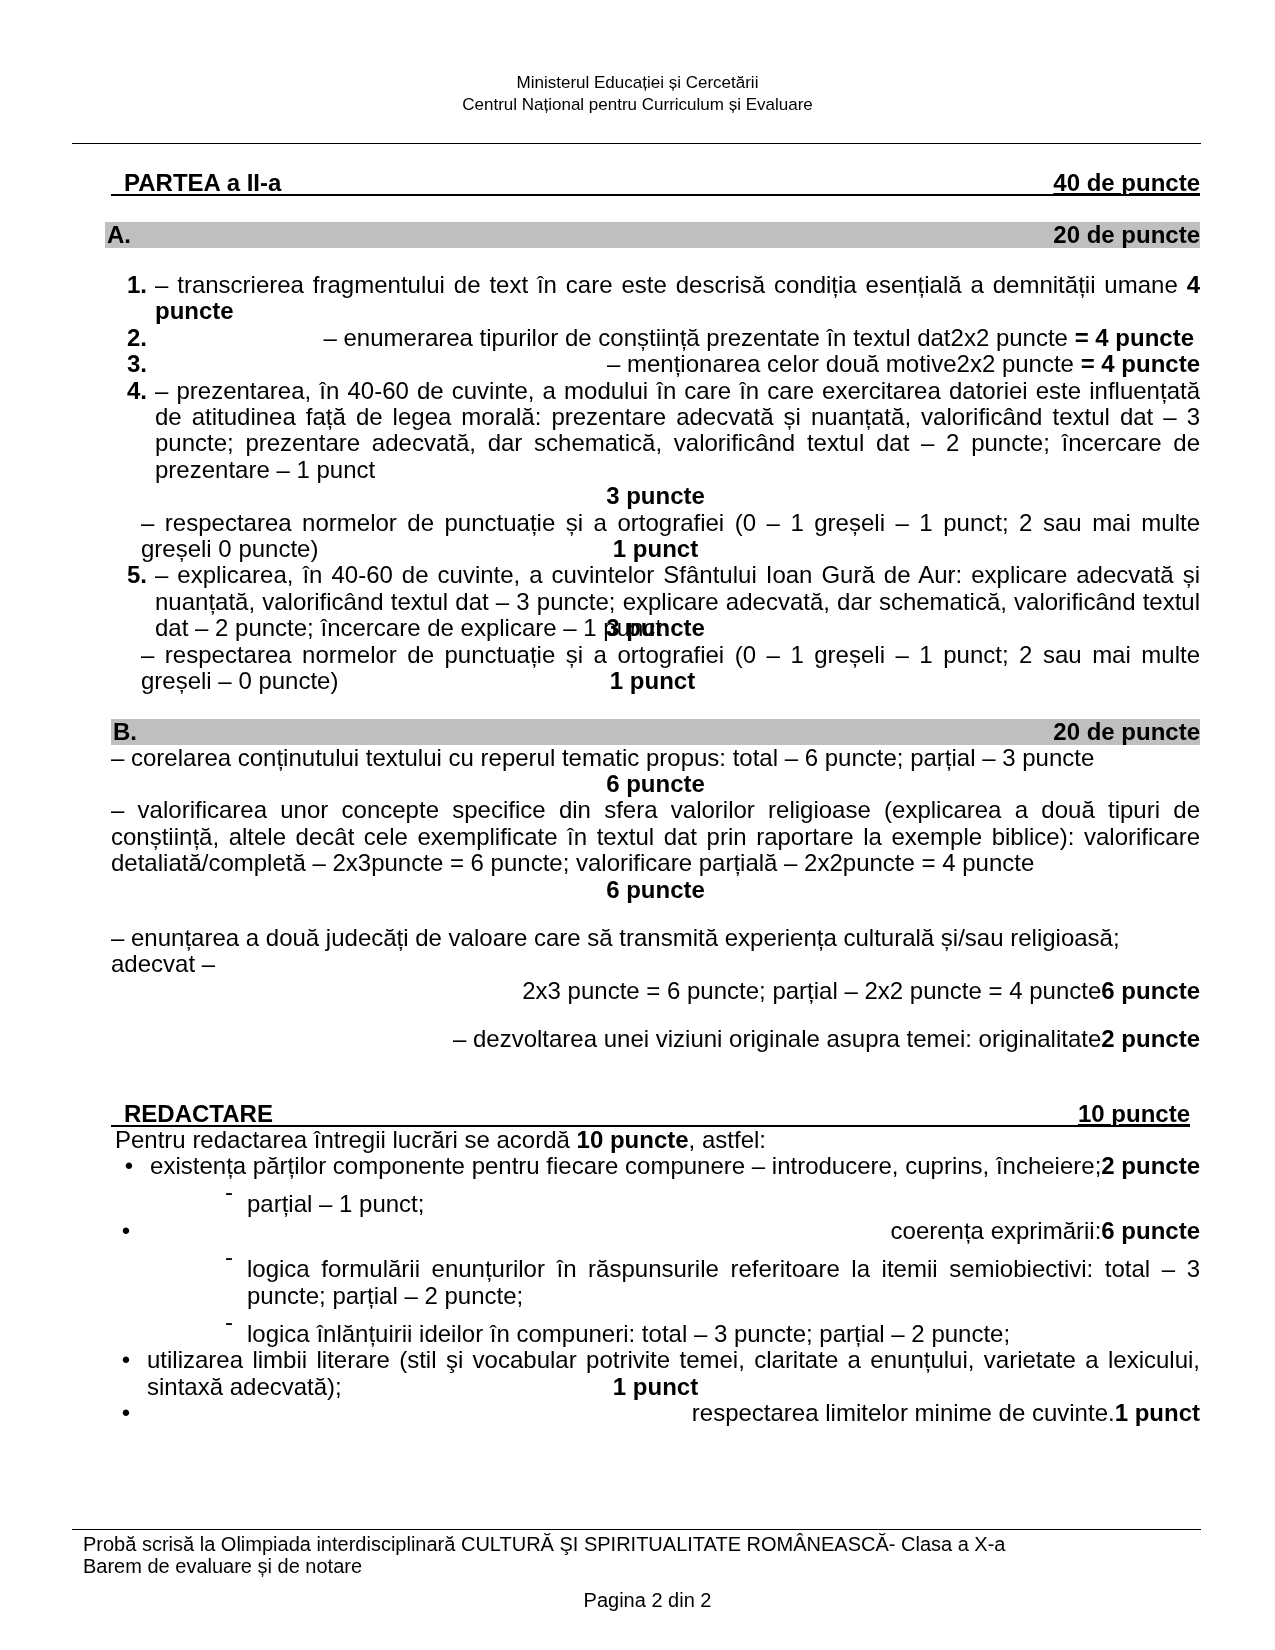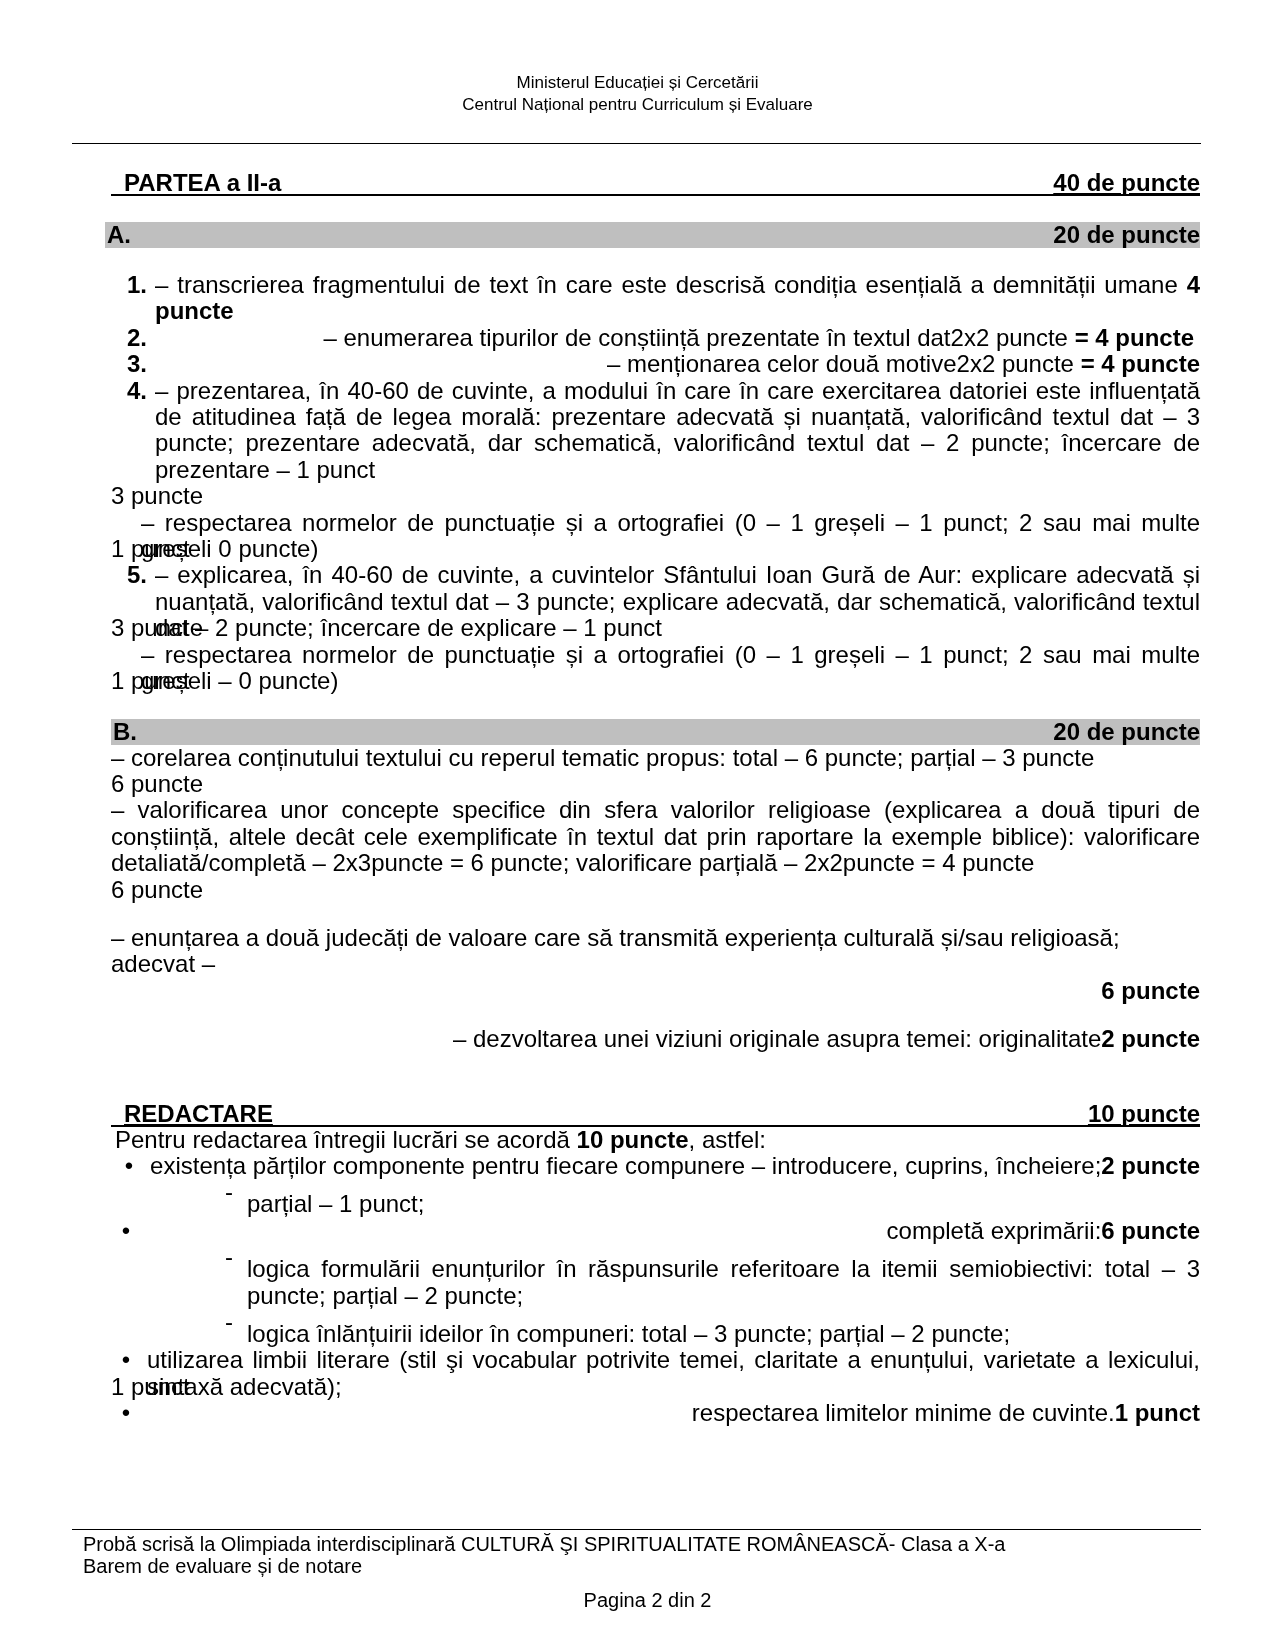--- a/index.html
+++ b/index.html
@@ -15,21 +15,21 @@
     .part-title { display: flex; justify-content: space-between; font-weight: bold;
                   border-bottom: 2px solid #000; line-height: 22px; padding: 0 0 0 9px; margin-left: 0; }
     .part-title span:last-child { text-decoration: underline; }
     .gray-bar { background: #bfbfbf; display: flex; justify-content: space-between;
                 font-weight: bold; line-height: 26px; padding: 0 0 0 2px; }
     .b { font-weight: bold; }
     .row { display: flex; justify-content: flex-end; }
     .num { display: inline-block; width: 36px; text-align: right; font-weight: bold; padding-right: 8px; }
     .item { display: flex; }
     .item .txt { flex: 1; text-align: justify; }
-    .right { text-align: left; font-weight: normal; }
+    .right { text-align: center; font-weight: bold; }
     .sub { padding-left: 33px; text-align: justify; }
     .bullet { display: flex; }
     .bullet .dot { width: 36px; text-align: center; }
     .bullet .btxt { flex: 1; }
     .dash-item { display: flex; padding-left: 100px; }
     .dash-item .d { width: 36px; text-align: center; }
     .dash-item .dt { flex: 1; text-align: justify; margin-top: 12px; }
     .footer-rule { position: absolute; left: 72px; width: 1129px; top: 1529px; border-top: 1px solid #000; }
     .footer { position: absolute; left: 83px; top: 1533px; width: 1129px; font-size: 20px; line-height: 22px; }
     .footer .pg { text-align: center; margin-top: 12px; }
@@ -109,31 +109,32 @@
     <div class="right">6 puncte</div>
   </div>
   <div>
     <div style="text-align:justify">– valorificarea unor concepte specifice din sfera valorilor religioase (explicarea a două tipuri de conștiință, altele decât cele exemplificate în textul dat prin raportare la exemple biblice): valorificare detaliată/completă – 2x3puncte = 6 puncte; valorificare parțială – 2x2puncte = 4 puncte</div>
     <div class="right">6 puncte</div>
   </div>
   <div style="height:22px"></div>
   <div>
     <div>– enunțarea a două judecăți de valoare care să transmită experiența culturală și/sau religioasă; adecvat –</div>
     <div class="row">
+        <span style="padding-left:14px">2x3 puncte = 6 puncte; parțial – 2x2 puncte = 4 puncte</span>
       <span class="b">6 puncte</span>
       </div>
   </div>
   <div style="height:22px"></div>
   <div class="row">
     <span>– dezvoltarea unei viziuni originale asupra temei: originalitate</span>
     <span class="b">2 puncte</span>
   </div>
 
   <div style="height:50px"></div>
-  <div class="part-title" style="margin-right:0;text-decoration:underline;">
+  <div class="part-title" style="margin-right:10px;">
     <span style="margin-left:4px;">REDACTARE</span>
     <span>10 puncte</span>
   </div>
   <div style="padding-left:4px;">
     <span>Pentru redactarea întregii lucrări se acordă </span><span class="b">10 puncte</span><span>, astfel:</span>
   </div>
 
   <div class="bullet">
     <span class="dot">•</span>
     <span class="btxt row">
@@ -142,21 +143,21 @@
       </span>
   </div>
   <div class="dash-item">
     <span class="d">-</span>
     <span class="dt">parțial – 1 punct;</span>
   </div>
 
   <div class="bullet" style="margin-left:-6px;">
     <span class="dot" style="width:42px">•</span>
     <span class="btxt row">
-        <span>completă exprimării:</span>
+        <span>coerența exprimării:</span>
       <span class="b">6 puncte</span>
       </span>
   </div>
   <div class="dash-item">
     <span class="d">-</span>
     <span class="dt">logica formulării enunțurilor în răspunsurile referitoare la itemii semiobiectivi: total – 3 puncte; parțial – 2 puncte;</span>
   </div>
   <div class="dash-item">
     <span class="d">-</span>
     <span class="dt">logica înlănțuirii ideilor în compuneri: total – 3 puncte; parțial – 2 puncte;</span>

